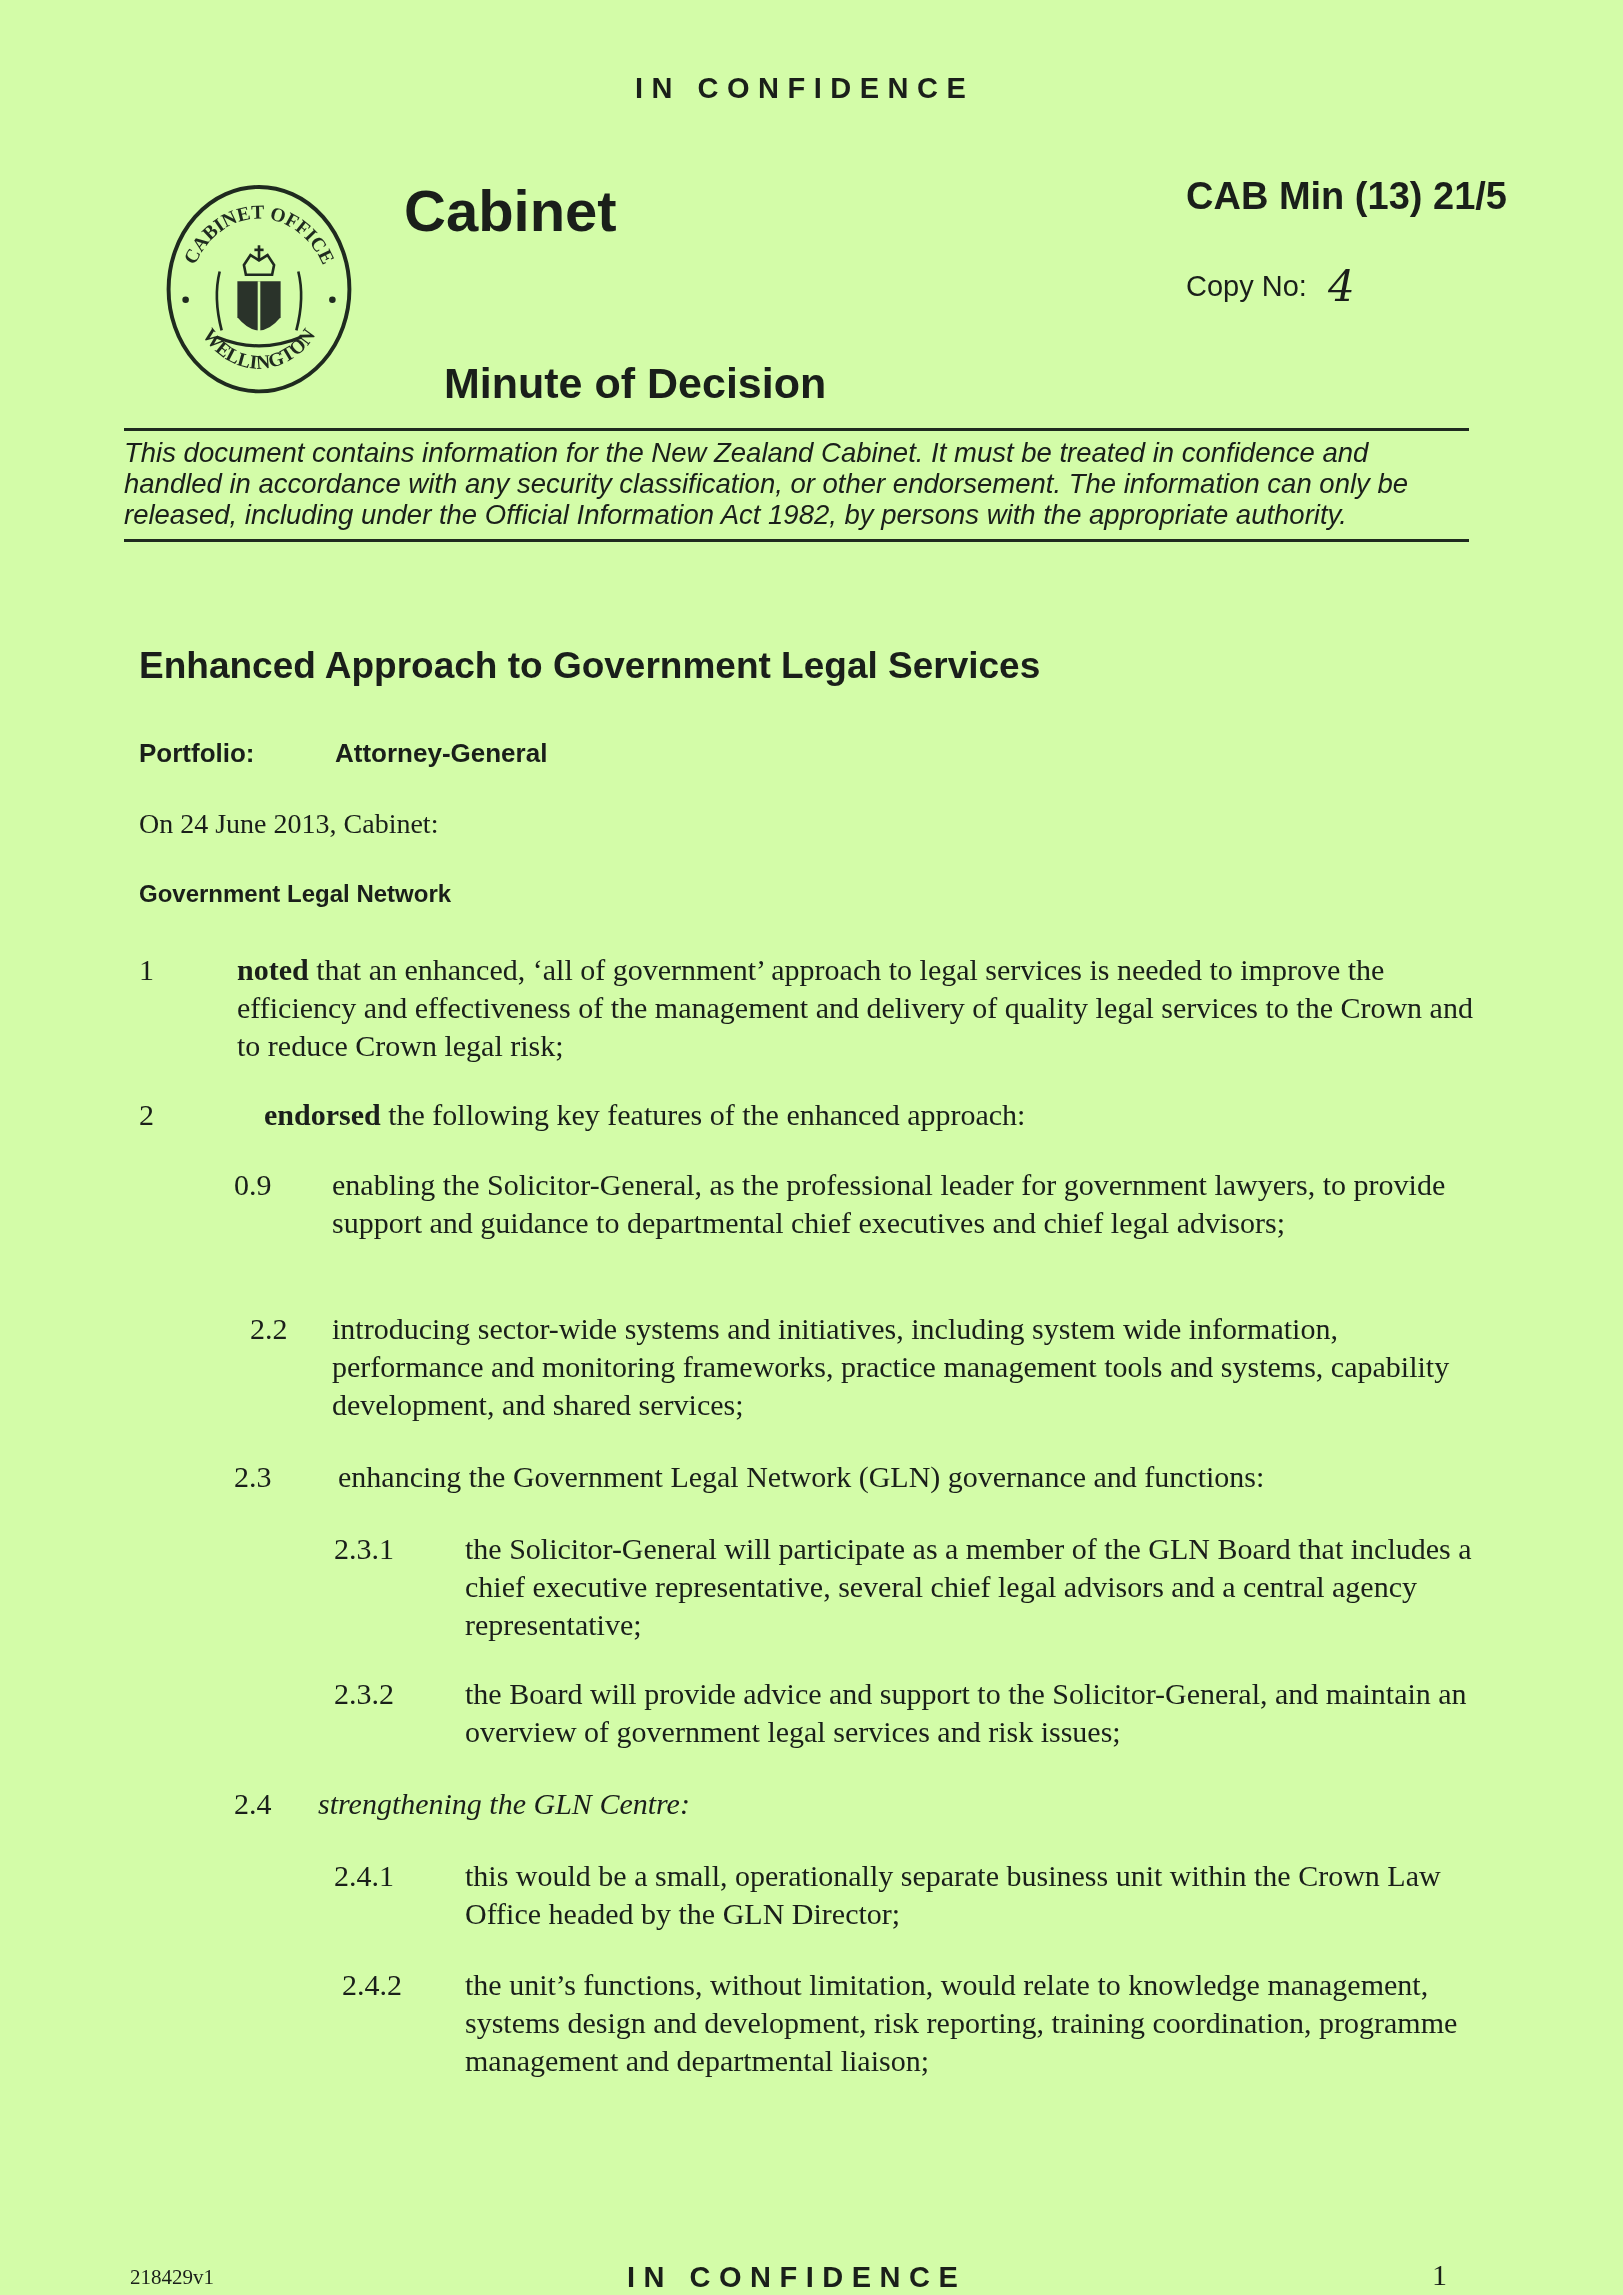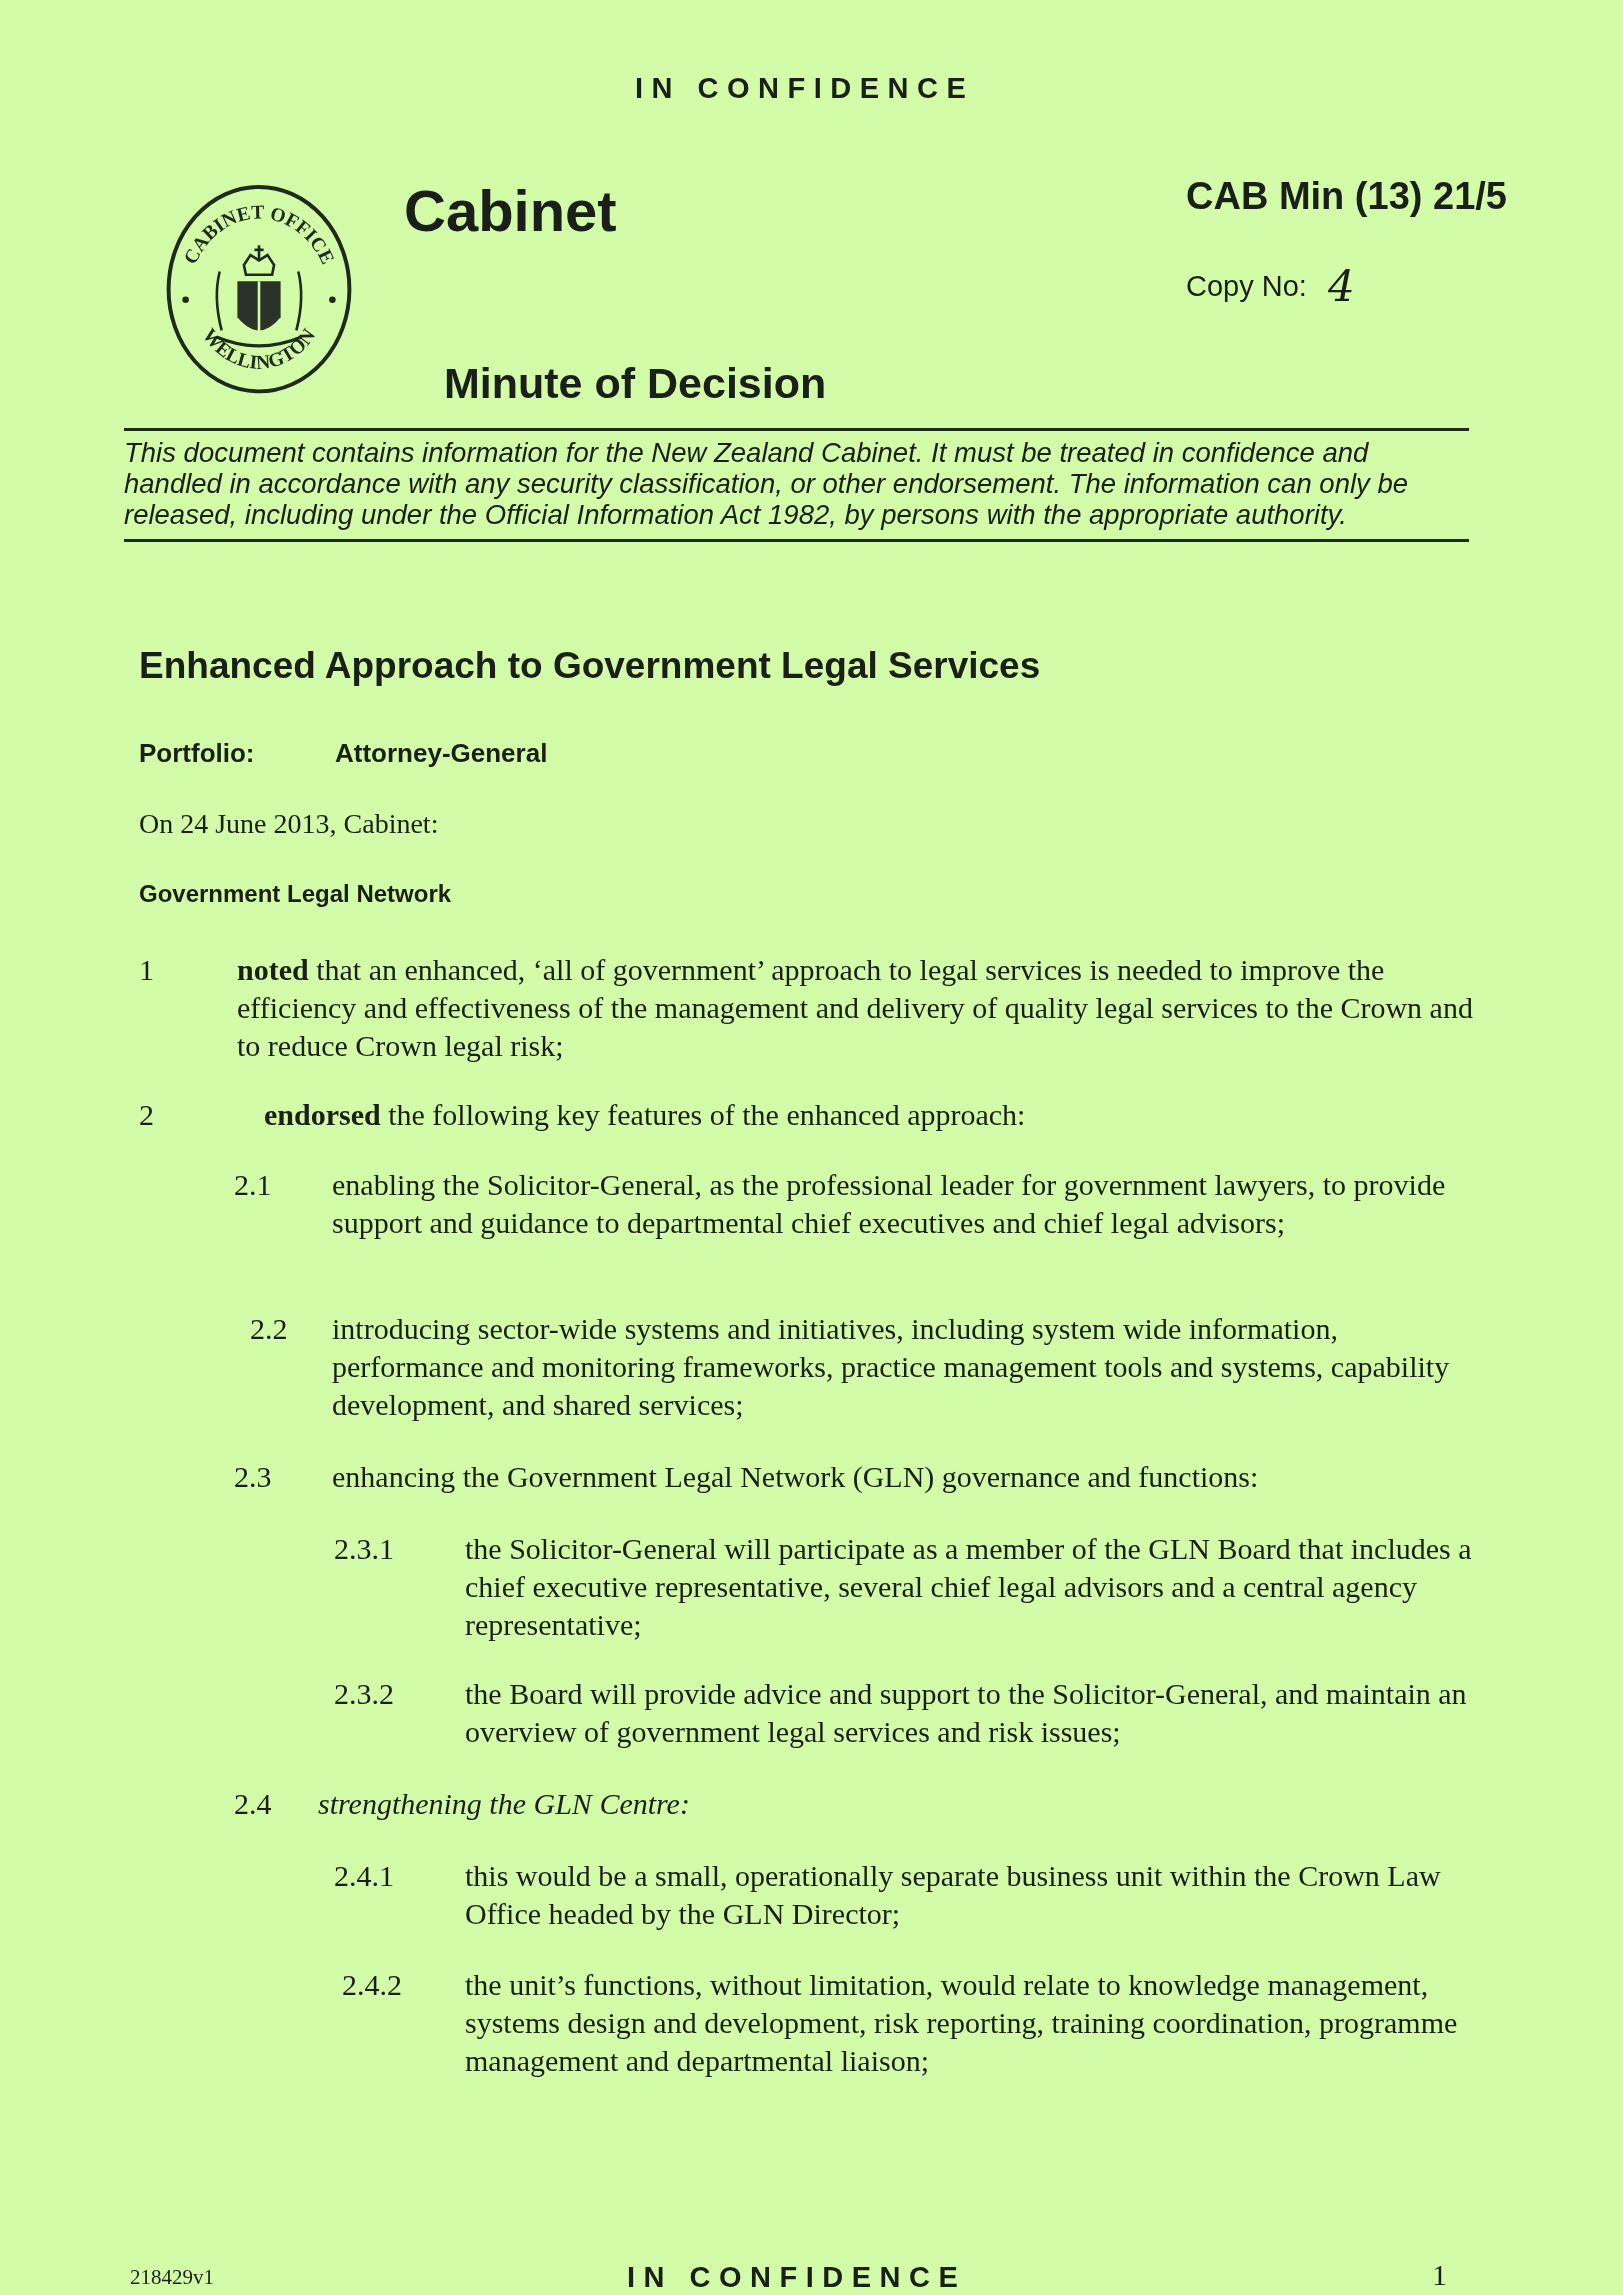--- a/index.html
+++ b/index.html
@@ -81,32 +81,32 @@
   <span class="num" style="left:0;">1</span>
   <span class="txt" style="left:98px; width:1243px;"><b>noted</b><span> that an enhanced, ‘all of government’ approach to legal services is needed to improve the efficiency and effectiveness of the management and delivery of quality legal services to the Crown and to reduce Crown legal risk;</span></span>
 </div>
 
 <div class="para" style="left:139px; top:1096px; width:1348px;">
   <span class="num" style="left:0;">2</span>
   <span class="txt" style="left:98px; width:1243px;margin-left:27px;"><b>endorsed</b><span> the following key features of the enhanced approach:</span></span>
 </div>
 
 <div class="para" style="left:234px; top:1166px; width:1243px;">
-  <span class="num" style="left:0;">2.1</span>
+  <span class="num" style="left:0;">0.9</span>
   <span class="txt" style="left:98px; width:1139px;">enabling the Solicitor-General, as the professional leader for government lawyers, to provide support and guidance to departmental chief executives and chief legal advisors;</span>
 </div>
 
 <div class="para" style="left:234px; top:1310px; width:1243px;">
   <span class="num" style="left:16px;">2.2</span>
   <span class="txt" style="left:98px; width:1139px;">introducing sector-wide systems and initiatives, including system wide information, performance and monitoring frameworks, practice management tools and systems, capability development, and shared services;</span>
 </div>
 
 <div class="para" style="left:234px; top:1458px; width:1243px;">
   <span class="num" style="left:0;">2.3</span>
-  <span class="txt" style="left:98px; width:1139px;">enhancing the Government Legal Network (GLN) governance and functions:</span>
+  <span class="txt" style="left:104px; width:1139px;">enhancing the Government Legal Network (GLN) governance and functions:</span>
 </div>
 
 <div class="para" style="left:334px; top:1530px; width:1152px;">
   <span class="num" style="left:0;">2.3.1</span>
   <span class="txt" style="left:131px; width:1021px;">the Solicitor-General will participate as a member of the GLN Board that includes a chief executive representative, several chief legal advisors and a central agency representative;</span>
 </div>
 
 <div class="para" style="left:334px; top:1675px; width:1152px;">
   <span class="num" style="left:0;">2.3.2</span>
   <span class="txt" style="left:131px; width:1021px;">the Board will provide advice and support to the Solicitor-General, and maintain an overview of government legal services and risk issues;</span>

